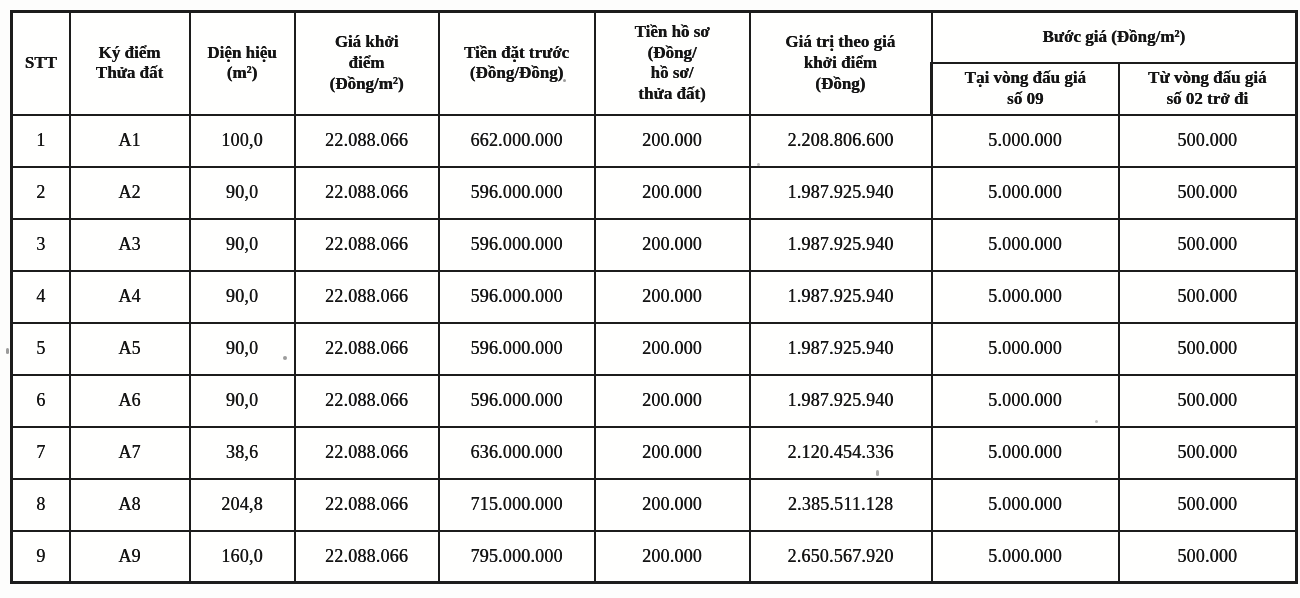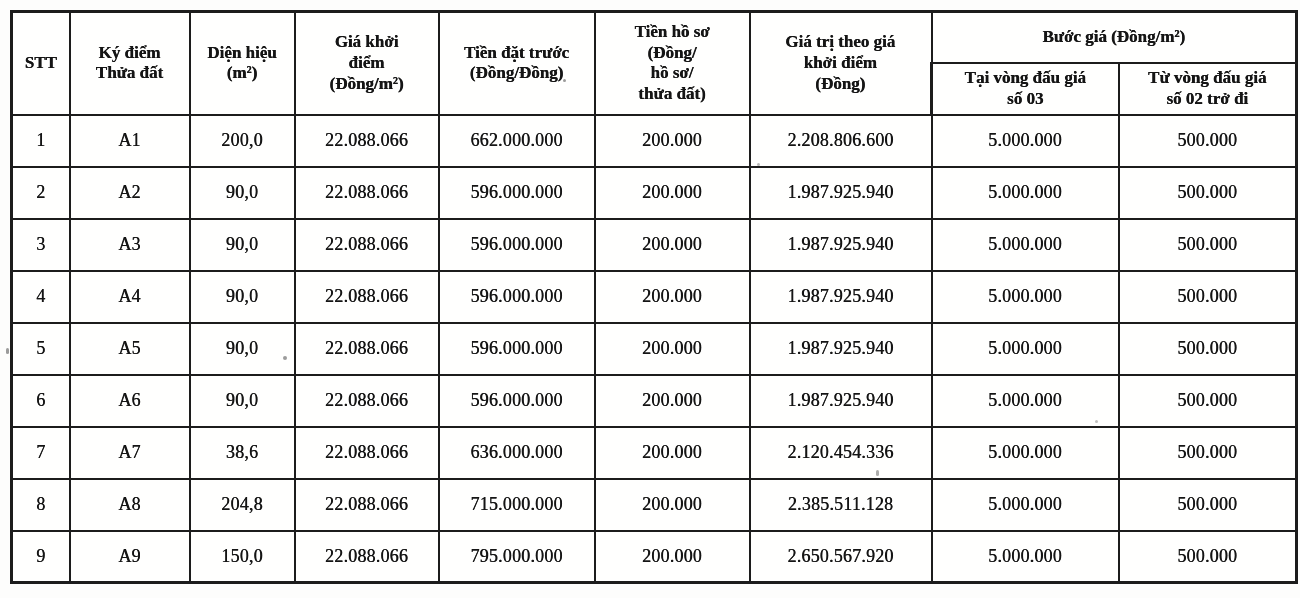--- a/index.html
+++ b/index.html
@@ -96,30 +96,30 @@
 (Đồng/
 hồ sơ/
 thửa đất)</th>
         <th rowspan="2">Giá trị theo giá
 khởi điểm
 (Đồng)</th>
         <th colspan="2">Bước giá (Đồng/m²)</th>
       </tr>
       <tr class="h2">
         <th>Tại vòng đấu giá
-số 03</th>
+số 09</th>
         <th>Từ vòng đấu giá
 số 02 trở đi</th>
       </tr>
     </thead>
     <tbody>
       <tr>
         <td>1</td>
         <td>A1</td>
-        <td>200,0</td>
+        <td>100,0</td>
         <td>22.088.066</td>
         <td>662.000.000</td>
         <td>200.000</td>
         <td>2.208.806.600</td>
         <td>5.000.000</td>
         <td>500.000</td>
       </tr>
       <tr>
         <td>2</td>
         <td>A2</td>
@@ -193,21 +193,21 @@
         <td>22.088.066</td>
         <td>715.000.000</td>
         <td>200.000</td>
         <td>2.385.511.128</td>
         <td>5.000.000</td>
         <td>500.000</td>
       </tr>
       <tr>
         <td>9</td>
         <td>A9</td>
-        <td>150,0</td>
+        <td>160,0</td>
         <td>22.088.066</td>
         <td>795.000.000</td>
         <td>200.000</td>
         <td>2.650.567.920</td>
         <td>5.000.000</td>
         <td>500.000</td>
       </tr>
     </tbody>
   </table>
 

